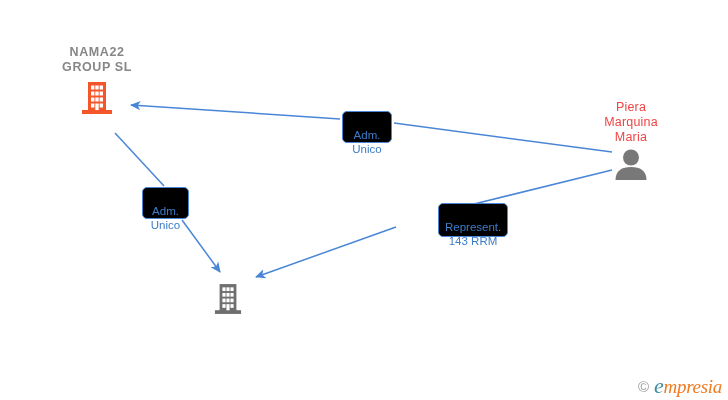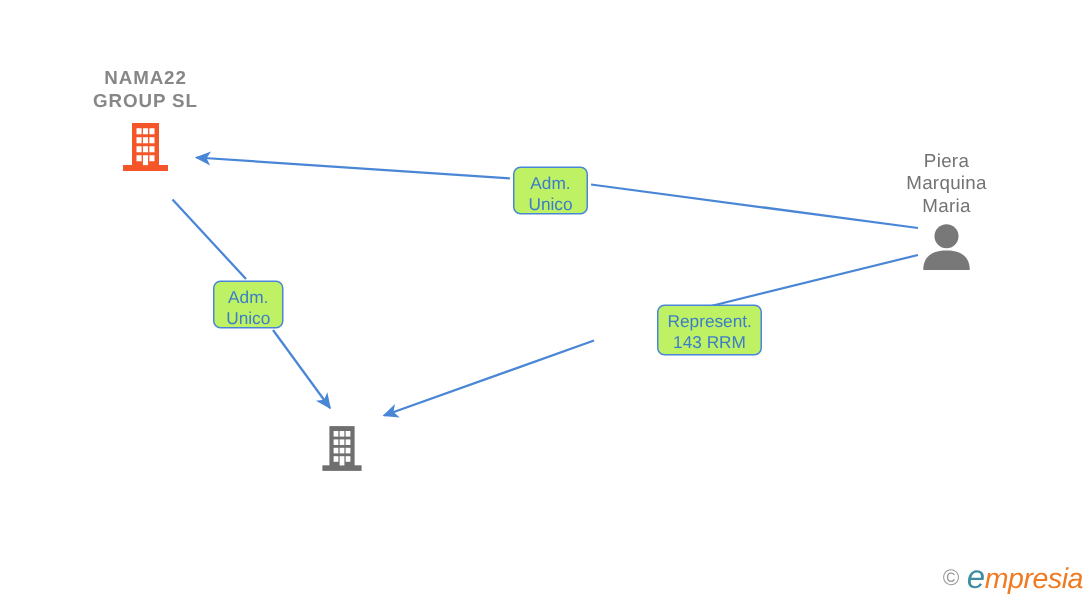--- a/index.html
+++ b/index.html
@@ -26,66 +26,66 @@
   }
 
   
   .node {
     position: absolute;
     text-align: center;
   }
   .node-label {
     font-size: 12.5px;
     line-height: 15px;
-    color: #737373;
+    color: #ef4444;
     letter-spacing: 0.2px;
     white-space: pre-line;
   }
   .node-label.bold {
     font-weight: bold;
     color: #878787;
     letter-spacing: 0.6px;
   }
   .node-icon {
     display: block;
     margin: 0 auto;
   }
 
   
   .edge-label {
     position: absolute;
     box-sizing: border-box;
-    background: #bef264;
+    background: #000000;
     border: 1.4px solid #4a86d6;
     border-radius: 5px;
     color: #3d7cc9;
     font-size: 11.5px;
     line-height: 14px;
     text-align: center;
-    padding: 4px 6px 5px 6px;
+    padding: 16px 6px 5px 6px;
     white-space: pre-line;
   }
 
   
   #watermark {
     position: absolute;
     right: 6px;
     bottom: 4px;
     display: flex;
     align-items: center;
     gap: 5px;
     user-select: none;
   }
   .wm-c {
     color: #9b9b9b;
     font-size: 15px;
     line-height: 15px;
   }
   .wm-text {
-    font-family: Liberation Sans, sans-serif;
+    font-family: Liberation Serif, serif;
     font-style: italic;
     font-size: 19px;
     line-height: 19px;
     color: #f07a21;
     letter-spacing: -0.3px;
   }
   .wm-text .wm-e {
     color: #3f8ea0;
     font-size: 22px;
   }

